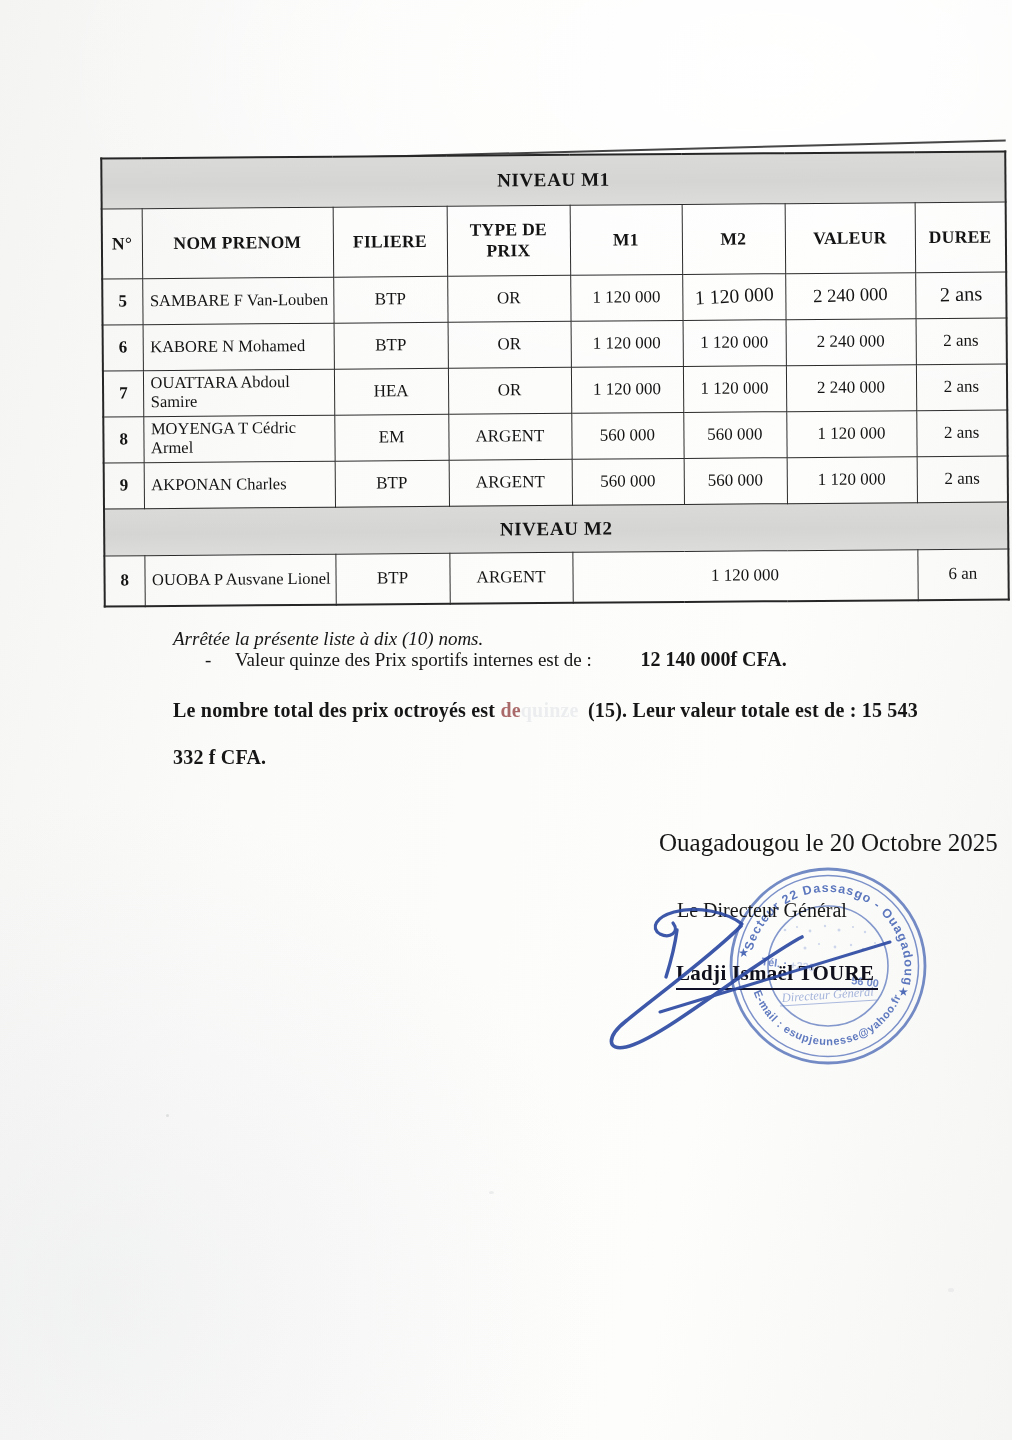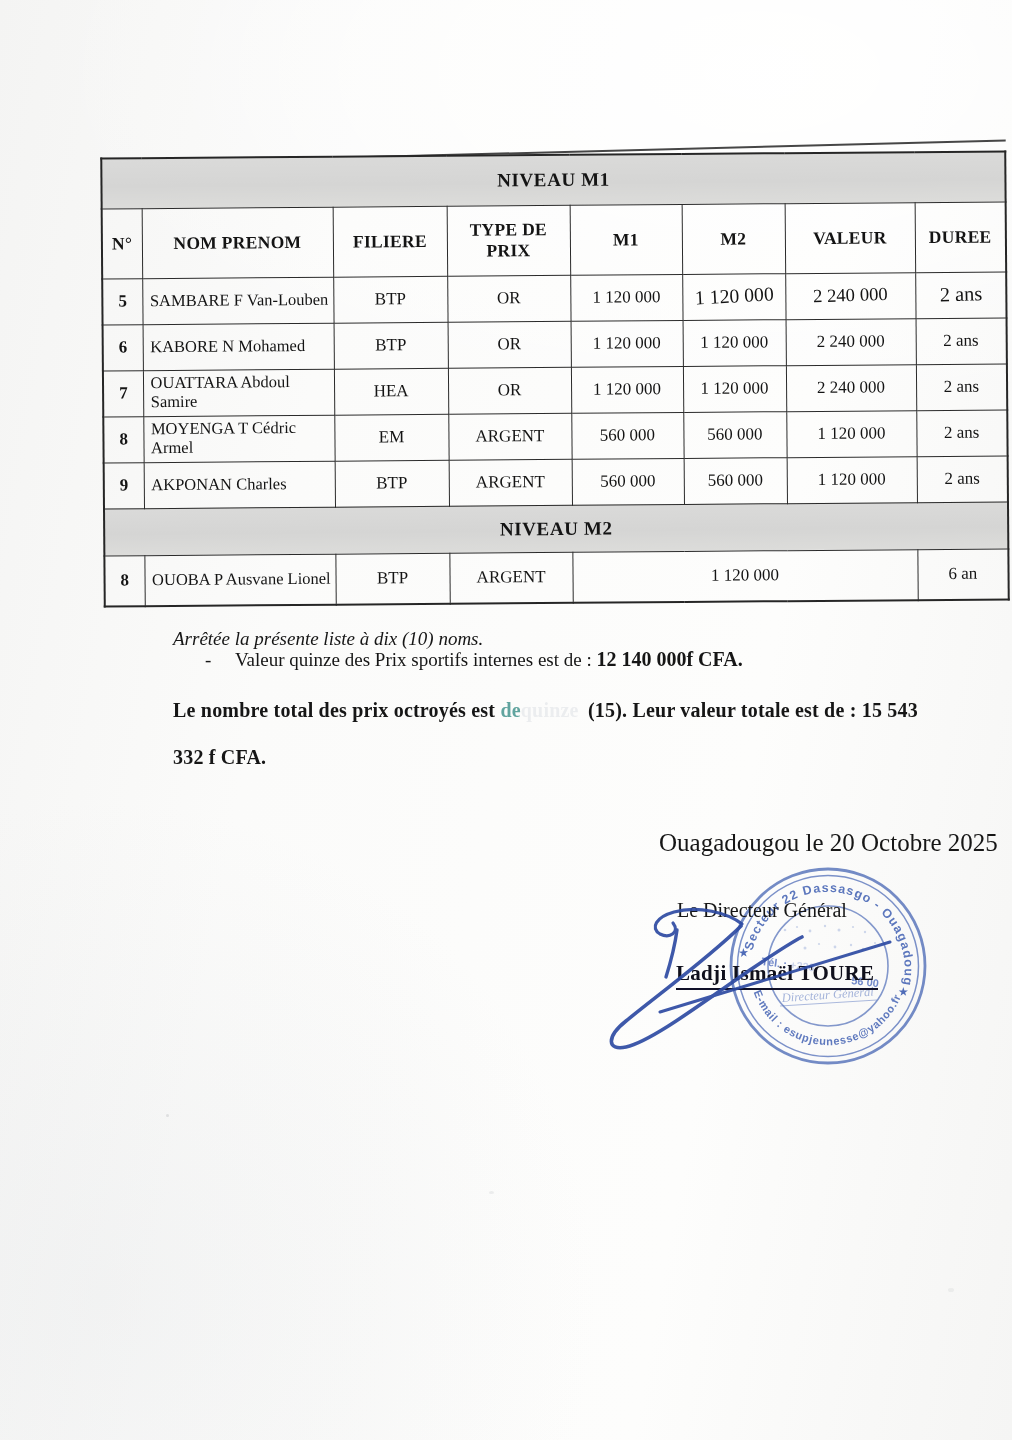--- a/index.html
+++ b/index.html
@@ -51,23 +51,23 @@
   td.name { text-align:left; font-size:16.5px; padding:3px 4px 3px 7px; line-height:1.15; }
   td.c { text-align:center; font-size:17px; }
   .warp-a { display:inline-block; transform:rotate(-2.5deg) scale(1.16); }
   .warp-b { display:inline-block; transform:rotate(-1.4deg) scale(1.1); }
   .warp-c { display:inline-block; transform:rotate(-1.2deg) scale(1.2); }
 
   
   .note-close { position:absolute; left:173px; top:628px; font-size:19px;font-style:italic; }
   .note-bullet { position:absolute; left:205px; top:648px; font-size:19px; }
   .note-bullet .dash { display:inline-block; width:30px; }
-  .note-bullet b { font-size:20px; }
+  .note-bullet b { font-size:20px;margin-left:44px; }
   .note-total { position:absolute; left:173px; top:687px; width:770px; font-size:20px; font-weight:bold; line-height:2.35; letter-spacing:.2px; }
-  .faded-de { color:#0f766e; opacity:.65; }
+  .faded-de { color:#7f1d1d; opacity:.65; }
   .erased { display:inline-block; min-width:62px; color:#9aa2b2; opacity:.16; filter:blur(.7px); font-weight:bold; }
 
   
   .date-line { position:absolute; left:659px; top:829px; font-size:25px; }
   .dir-title { position:absolute; left:677px; top:899px; font-size:20px; z-index:3; }
   .dir-name  {
     position:absolute; left:676px; top:961px; font-size:21px; font-weight:bold;
     letter-spacing:.3px; border-bottom:2.6px solid #101028; padding:0 4px 2px 0; z-index:4;
     color:#10101c;
   }

